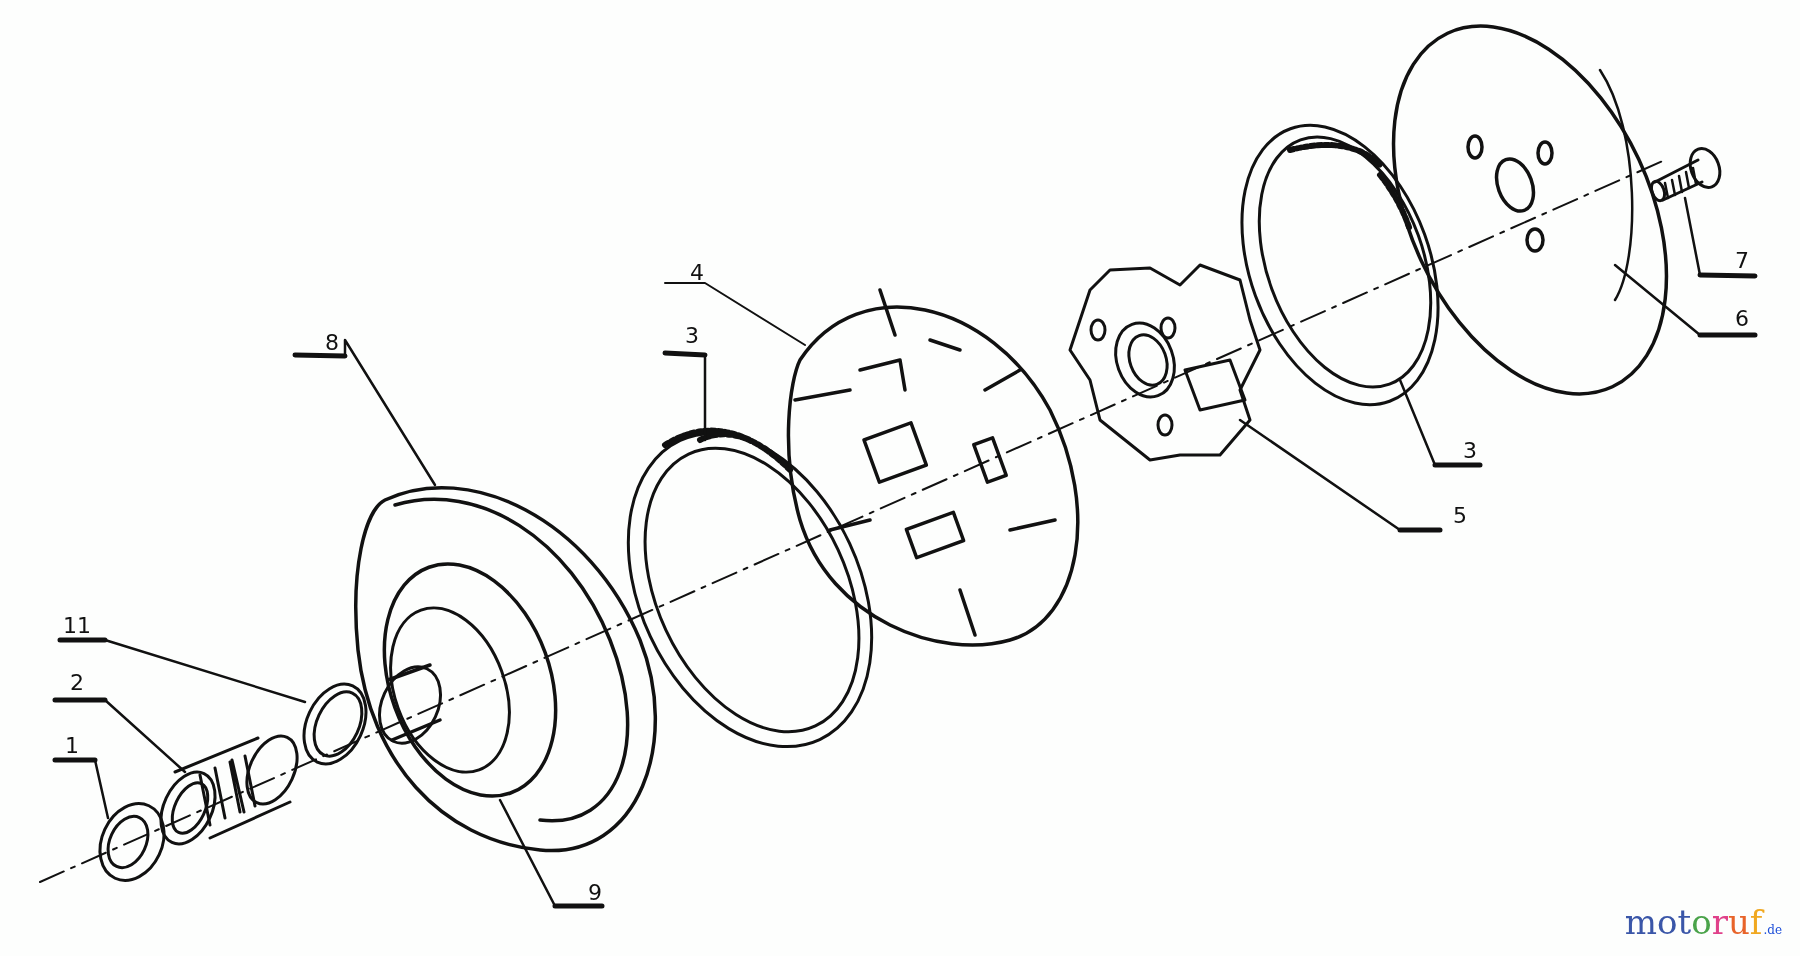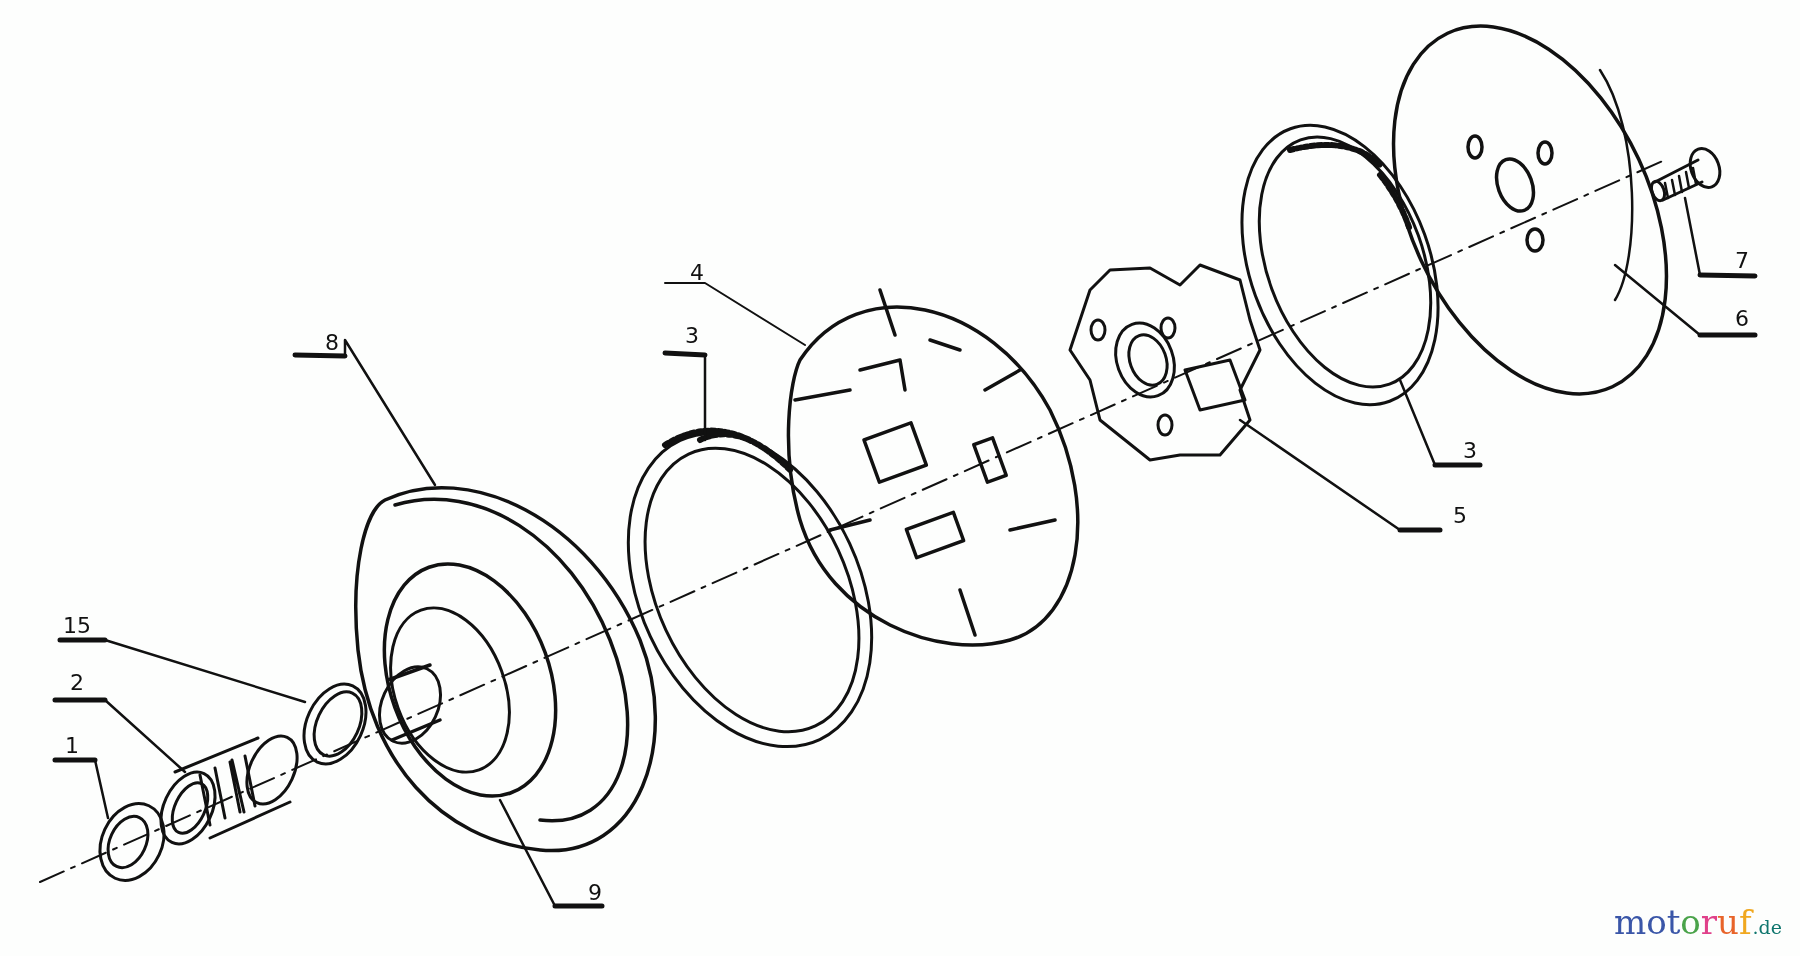--- a/index.html
+++ b/index.html
@@ -1,21 +1,21 @@
 <!DOCTYPE html>
 <html><head>
 <meta charset="utf-8">
 <style>
   html, body { margin:0; padding:0; background:#fdfefd; }
   body { width:1800px; height:956px; position:relative; overflow:hidden; font-family:"DejaVu Serif", serif; }
   #diagram { position:absolute; left:0; top:0; width:1800px; height:956px; }
   .callout { position:absolute; font-family:"DejaVu Sans", sans-serif; font-size:22px; color:#111; line-height:1; }
   #brand { position:absolute; right:18px; bottom:14px; font-family:"DejaVu Serif", serif; font-size:34px; letter-spacing:0px; }
   #brand span { display:inline-block; }
-  #brand .tld { font-size:19px; color:#0f766e; margin-left:1px; }
+  #brand .tld { font-size:12px; color:#1d4ed8; margin-left:1px; }
 </style>
 </head>
 <body>
 
 <svg id="diagram" viewBox="0 0 1800 956" xmlns="http://www.w3.org/2000/svg" fill="none" stroke="#111" stroke-linecap="round" stroke-linejoin="round">
 
   <g stroke-width="2" stroke-dasharray="26 8 4 8">
     <line x1="40" y1="882" x2="1665" y2="160"></line>
   </g>
 
@@ -106,21 +106,21 @@
     <path d="M1755 335 L1700 335 L1615 265"></path>
     <path d="M1755 276 L1700 275 L1685 198"></path>
   </g>
   <g stroke-width="5">
     <path d="M55 760 L95 760 M55 700 L105 700 M60 640 L105 640 M295 355 L345 356 M665 353 L705 355 M555 906 L602 906 M1400 530 L1440 530 M1435 465 L1480 465 M1700 335 L1755 335 M1700 275 L1755 276"></path>
   </g>
 </svg>
 
 <div class="callout" style="left:65px;top:735px;">1</div>
 <div class="callout" style="left:70px;top:672px;">2</div>
-<div class="callout" style="left:63px;top:615px;">15</div>
+<div class="callout" style="left:63px;top:615px;">11</div>
 <div class="callout" style="left:325px;top:332px;">8</div>
 <div class="callout" style="left:685px;top:325px;">3</div>
 <div class="callout" style="left:690px;top:262px;">4</div>
 <div class="callout" style="left:588px;top:882px;">9</div>
 <div class="callout" style="left:1453px;top:505px;">5</div>
 <div class="callout" style="left:1463px;top:440px;">3</div>
 <div class="callout" style="left:1735px;top:308px;">6</div>
 <div class="callout" style="left:1735px;top:250px;">7</div>
 
 <div id="brand">

